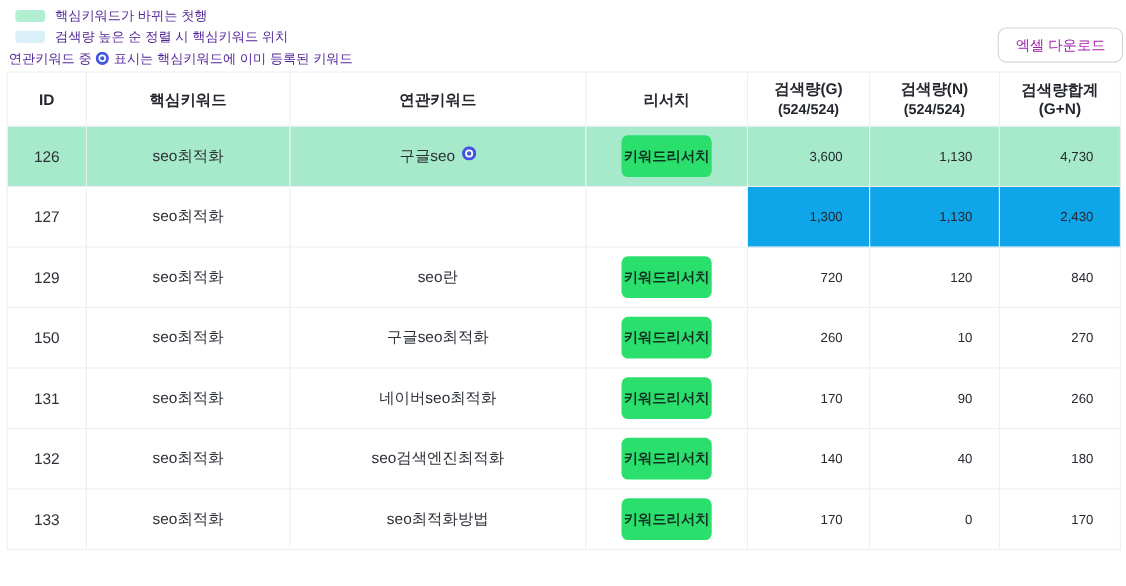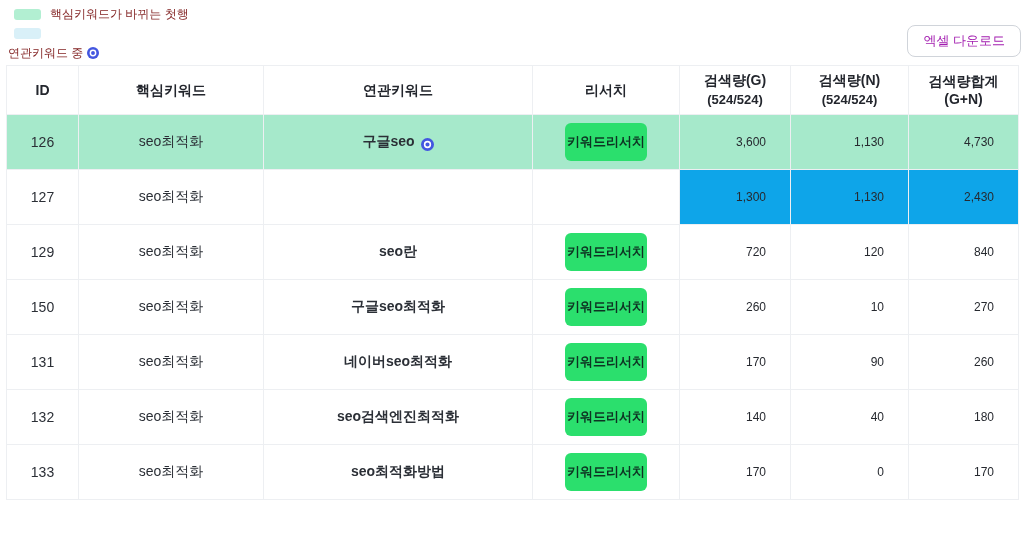--- a/index.html
+++ b/index.html
@@ -3,21 +3,21 @@
 <meta charset="utf-8">
 <style>
   html, body { margin:0; padding:0; }
   body {
     width:1024px; height:533px; position:relative; background:#ffffff;
     font-family:"Liberation Sans","DejaVu Sans",sans-serif;
     color:#2b2f36; overflow:hidden;
   }
 
   
-  .legend { position:absolute; top:5px; left:14px; font-size:12px; color:#7f1d1d; }
+  .legend { position:absolute; top:5px; left:14px; font-size:12px; color:#4c1d95; }
   .legend-row { display:flex; align-items:center; height:18px; margin-bottom:1px; }
   .swatch { width:27px; height:11px; border-radius:3px; margin-right:9px; flex:0 0 auto; }
   .swatch.green { background:#b2efd2; }
   .swatch.blue  { background:#d9f0f8; }
   .legend-note { display:flex; align-items:center; height:18px; margin-top:2px; margin-left:-6px; }
   .legend-note .reg-icon { margin:0 4px; }
 
   
   .excel-btn {
     position:absolute; top:25px; right:3px; height:32px; padding:0 15px;
@@ -31,46 +31,48 @@
   th {
     height:46px; font-size:14px; font-weight:700; color:#23262d;
     text-align:center; vertical-align:middle; line-height:1.3; background:#fff;
   }
   th .sub { font-size:13px; }
   td { height:52px; font-size:14px; text-align:center; vertical-align:middle; background:#fff; }
   td.c-num { text-align:right; padding-right:24px; font-size:12px; color:#26292f; }
   tr.hl-green td { background:#a6e9cb; }
   tr.hl-blue td.c-num { background:#0ea5e9; }
 
-  .rel-wrap { display:inline-flex; align-items:flex-end; gap:6px;font-weight:bold; }
+  .rel-wrap { display:inline-flex; align-items:flex-start; gap:6px; }
   .reg-icon { display:inline-block; vertical-align:middle; }
 
   .research-btn {
     background:#2bdf6d; color:#0e3323; border:none; border-radius:6px;
     font-size:13px; font-weight:700; padding:10px 2px; cursor:pointer;
     font-family:inherit;
   }
 </style>
 </head>
 <body>
 
 <div class="legend">
   <div class="legend-row">
     <span class="swatch green"></span>
     <span>핵심키워드가 바뀌는 첫행</span>
   </div>
   <div class="legend-row">
     <span class="swatch blue"></span>
+    <span>검색량 높은 순 정렬 시 핵심키워드 위치</span>
   </div>
   <div class="legend-note">
     <span>연관키워드 중</span>
     <svg class="reg-icon" width="12" height="12" viewBox="0 0 14 14">
       <circle cx="7" cy="7" r="7" fill="#4356e0"></circle>
       <circle cx="7" cy="7" r="3.1" fill="none" stroke="#ffffff" stroke-width="1.7"></circle>
     </svg>
+    <span>표시는 핵심키워드에 이미 등록된 키워드</span>
   </div>
 </div>
 
 <button class="excel-btn">엑셀 다운로드</button>
 
 <table>
   <colgroup>
     <col style="width:72px">
       <col style="width:185px">
       <col style="width:269px">

